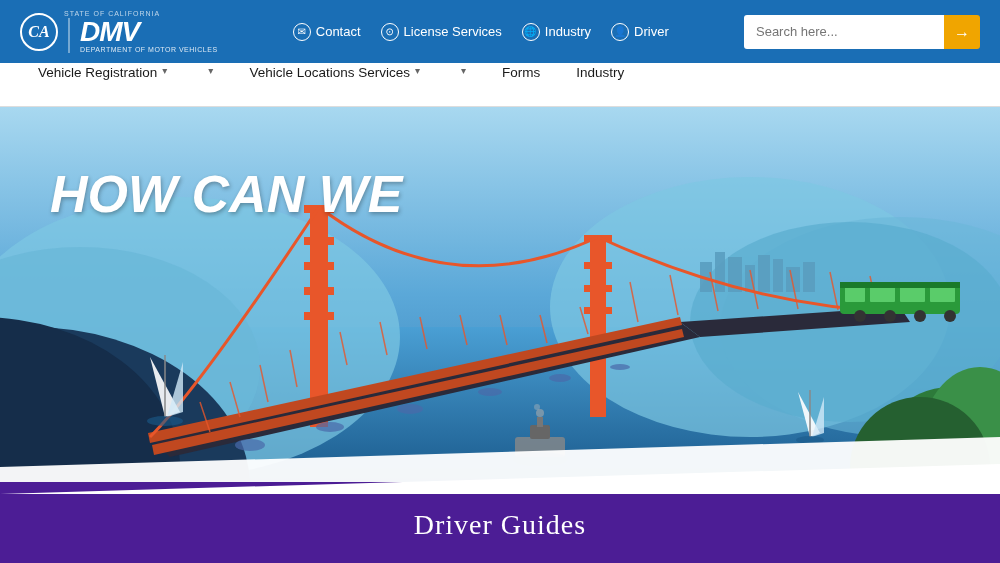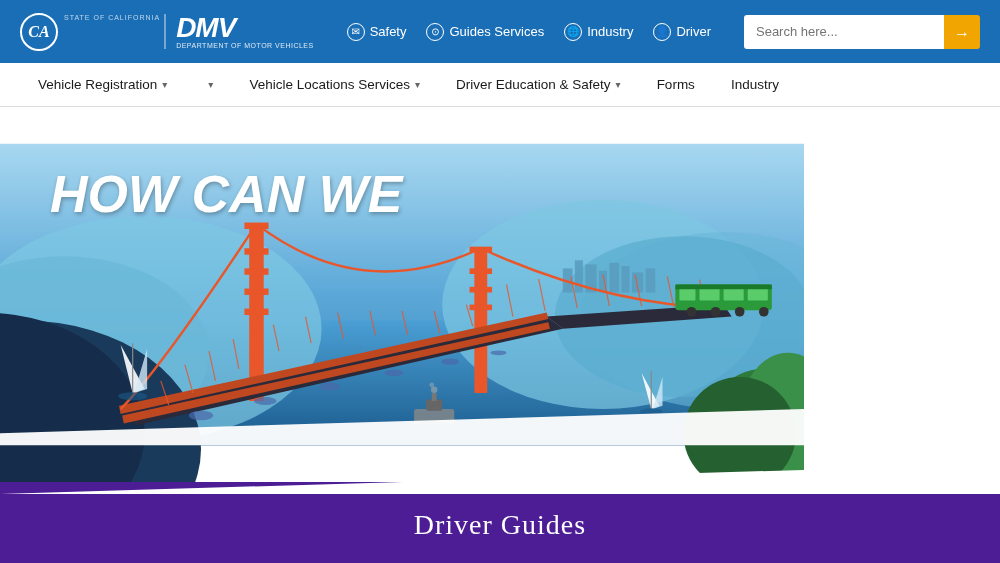--- a/index.html
+++ b/index.html
@@ -118,39 +118,38 @@
       height: 44px;
       display: flex;
       align-items: center;
       padding: 0 20px;
       border-bottom: 1px solid #ddd;
       gap: 0;
     }
     .nav-item {
       height: 40px;
       display: flex;
-      align-items: center;
       padding: 0 18px;
       font-size: 13.5px;
       color: #1a1a1a;
       cursor: pointer;
       white-space: nowrap;
       font-weight: 500;
       border-right: none;
       position: relative;
     }
     .nav-item .chevron {
       margin-left: 5px;
       font-size: 10px;
       color: #666;
     }
 
     
     .hero {
-      width: 804px;
+      width: 1000px;
       height: 375px;
       position: relative;
       overflow: hidden;
     }
 
     
     .hero-text {
       position: absolute;
       top: 60px;
       left: 50px;
@@ -205,38 +204,38 @@
   </style>
 </head>
 <body>
 
 <div class="top-header">
   <div class="logo-area">
     <div style="display:flex;align-items:center;gap:6px;">
       <div class="ca-gov-logo">
         <span style="font-family:Georgia,serif;font-style:italic;font-size:16px;color:white;line-height:1;">CA</span>
       </div>
-      <div style="display:flex;line-height:1.1;">
+      <div style="display:flex;flex-direction:column;line-height:1.1;">
         <span style="color:rgba(255,255,255,0.7);font-size:7px;letter-spacing:1px;">STATE OF CALIFORNIA</span>
         <div class="dmv-logo">
           <span class="dmv-text">DMV</span>
           <span class="dmv-sub">DEPARTMENT OF MOTOR VEHICLES</span>
         </div>
       </div>
     </div>
   </div>
 
   <div class="top-nav">
     <div class="top-nav-item">
       <div class="nav-icon">✉</div>
-      <span>Safety</span>
+      <span>Contact</span>
     </div>
     <div class="top-nav-item">
       <div class="nav-icon">⊙</div>
-      <span>Guides Services</span>
+      <span>License Services</span>
     </div>
     <div class="top-nav-item">
       <div class="nav-icon">🌐</div>
       <span>Industry</span>
     </div>
     <div class="top-nav-item">
       <div class="nav-icon">👤</div>
       <span>Driver</span>
     </div>
   </div>
@@ -253,21 +252,20 @@
     <span class="chevron">▾</span>
   </div>
   <div class="nav-item">
     <span class="chevron">▾</span>
   </div>
   <div class="nav-item">
     <span>Vehicle Locations Services</span>
     <span class="chevron">▾</span>
   </div>
   <div class="nav-item">
-    <span>Driver Education &amp; Safety</span>
     <span class="chevron">▾</span>
   </div>
   <div class="nav-item">
     <span>Forms</span>
   </div>
   <div class="nav-item">
     <span>Industry</span>
   </div>
 </nav>
 

